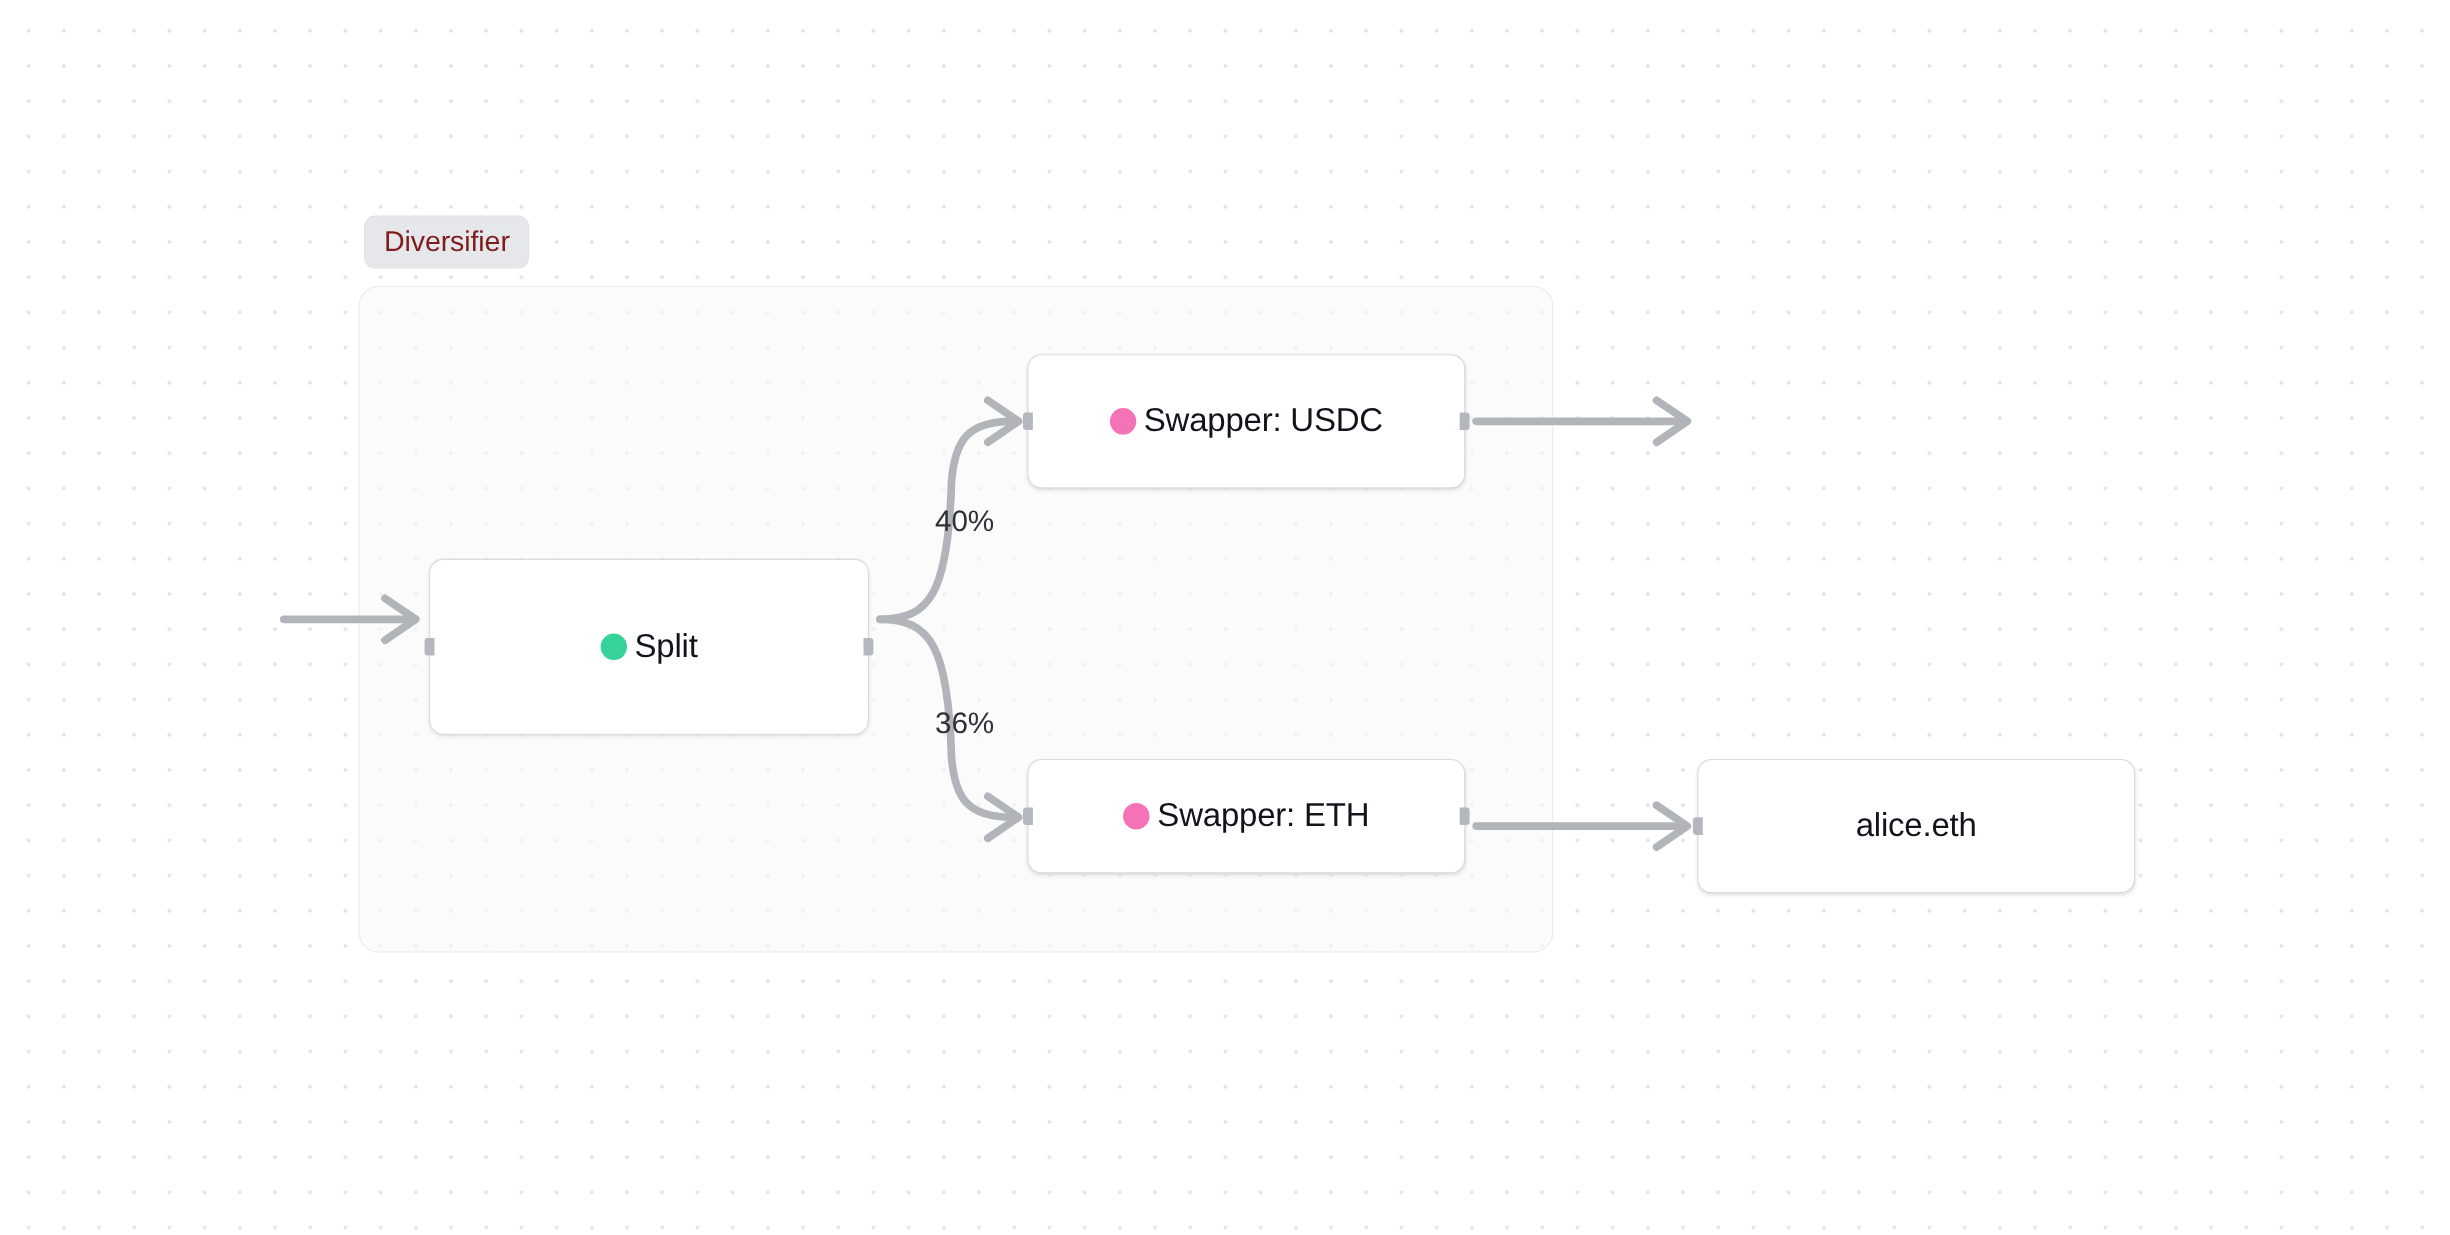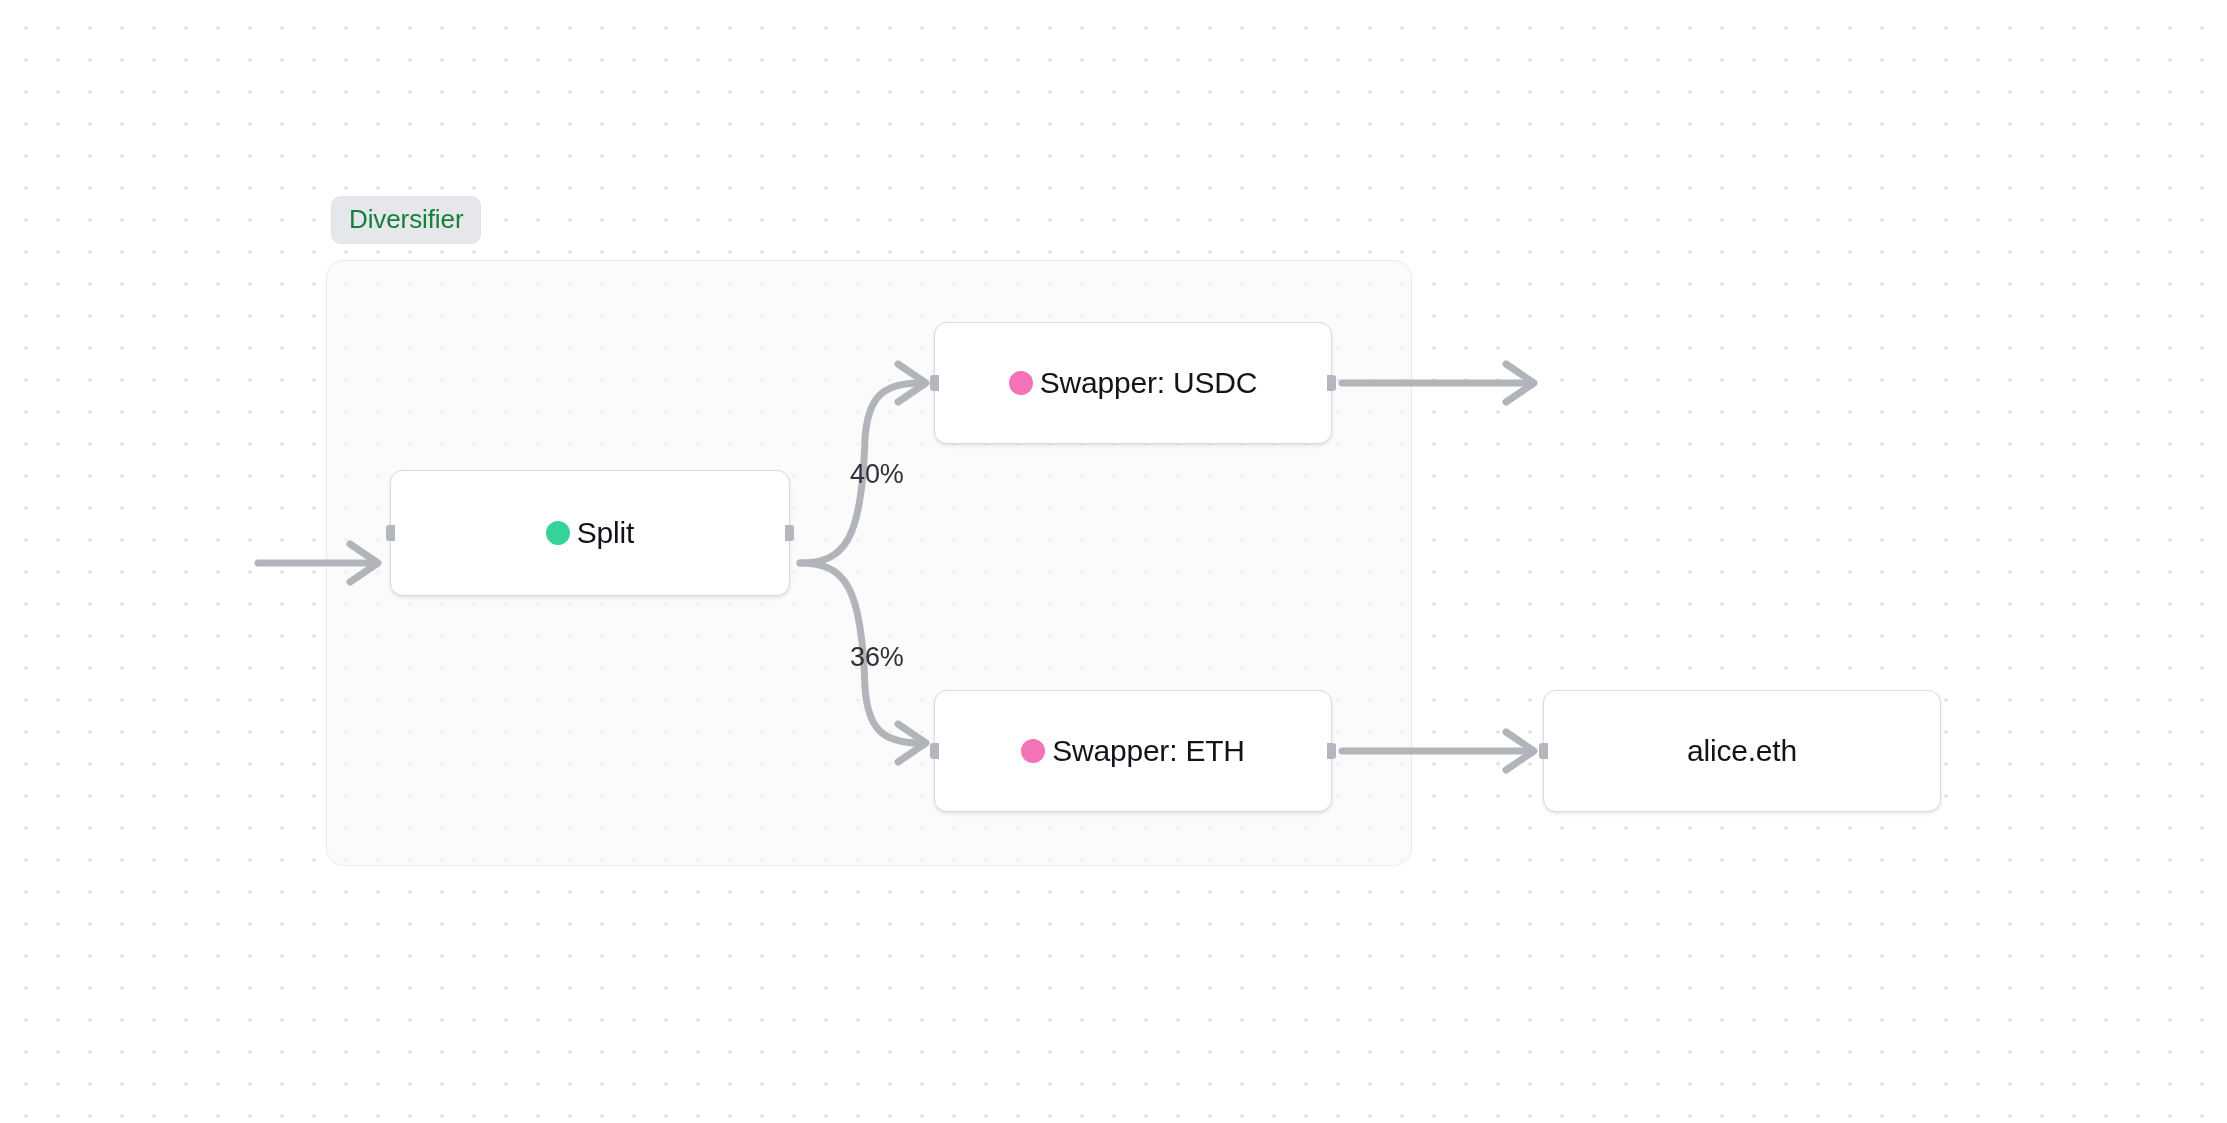--- a/index.html
+++ b/index.html
@@ -35,21 +35,21 @@
   .group-label {
     position: absolute;
     left: 331px;
     top: 196px;
     padding: 9px 17px 11px 17px;
     background: #e6e7ea;
     border: 1px solid #e1e2e5;
     border-radius: 10px;
     font-size: 26px;
     line-height: 1;
-    color: #15803d;
+    color: #7f1d1d;
     letter-spacing: -0.1px;
     box-sizing: border-box;
     white-space: nowrap;
   }
 
   
   .node {
     position: absolute;
     box-sizing: border-box;
     background: #ffffff;
@@ -88,23 +88,23 @@
     width: 9px;
     height: 16px;
     background: #b4b7bd;
     top: 50%;
     transform: translateY(-50%);
   }
   .handle.left  { left: -5px;  border-radius: 3px 0 0 3px; }
   .handle.right { right: -5px; border-radius: 0 3px 3px 0; }
 
   
-  #node-split    { left: 390px;  top: 470px; width: 400px;  height: 126px; }
+  #node-split    { left: 390px;  top: 508px; width: 400px;  height: 160px; }
   #node-sw-usdc  { left: 934px;  top: 322px; width: 398px;  height: 122px; }
-  #node-sw-eth   { left: 934px;  top: 690px; width: 398px;  height: 122px; }
+  #node-sw-eth   { left: 934px;  top: 690px; width: 398px;  height: 104px; }
   #node-taxes    { left: 1543px; top: 322px; width: 398px;  height: 122px; }
   #node-alice    { left: 1543px; top: 690px; width: 398px;  height: 122px; }
 
   
   #edges {
     position: absolute;
     left: 0; top: 0;
     width: 2227px;
     height: 1123px;
     pointer-events: none;

